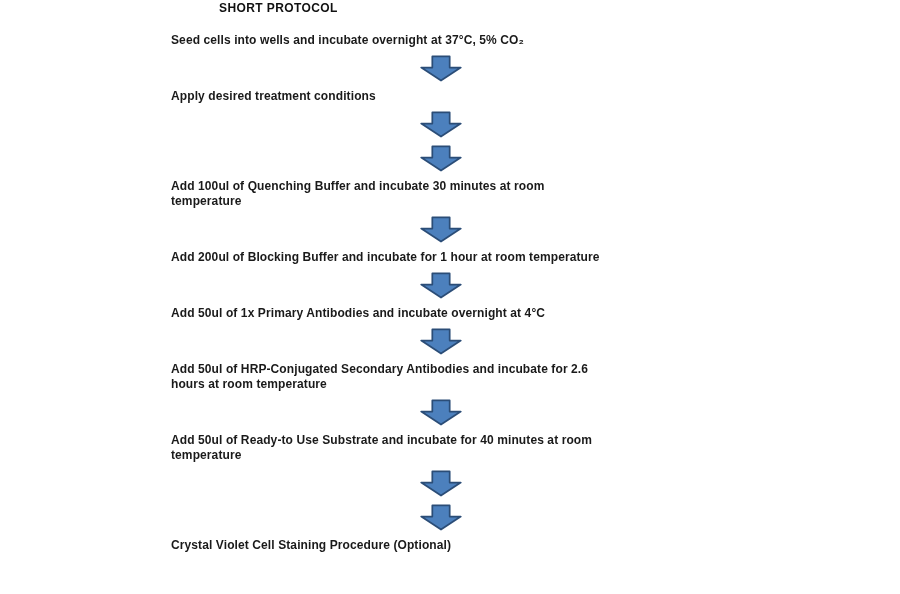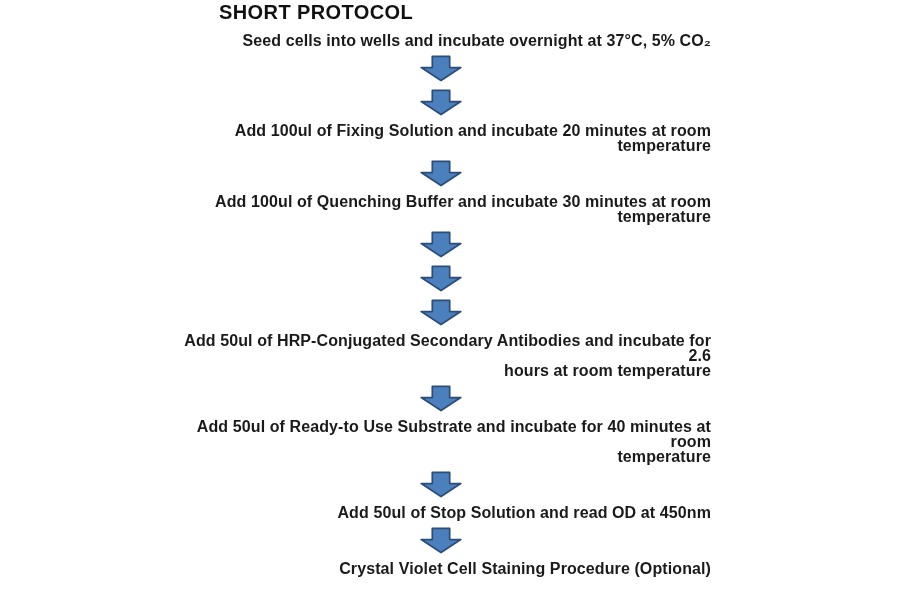--- a/index.html
+++ b/index.html
@@ -14,40 +14,40 @@
   .canvas {
     position: relative;
     width: 900px;
     height: 594px;
     background: #ffffff;
   }
   .title {
     position: absolute;
     left: 219px;
     top: 1px;
-    font-size: 20px;
+    font-size: 12px;
     font-weight: bold;
     color: #111111;
     letter-spacing: 0.4px;
     white-space: nowrap;
   }
   .flow {
     position: absolute;
     left: 171px;
     top: 33px;
     width: 540px;
     display: flex;
     flex-direction: column;
     align-items: center;
     gap: 7px;
   }
   .step {
     width: 100%;
-    text-align: right;
-    font-size: 16px;
+    text-align: left;
+    font-size: 12px;
     font-weight: bold;
     line-height: 15px;
     color: #1a1a1a;
     white-space: pre-line;
     letter-spacing: 0.1px;
   }
   .arrow {
     width: 44px;
     height: 27px;
     flex: 0 0 auto;
@@ -59,63 +59,64 @@
 
 <div class="canvas">
   <div class="title">SHORT PROTOCOL</div>
   <div class="flow" id="flow">
       <div class="step">Seed cells into wells and incubate overnight at 37°C, 5% CO₂</div>
       <div class="arrow">
         <svg viewBox="0 0 44 28">
           <path d="M 13 1.5 L 31 1.5 L 31 13 L 42.5 13 L 22 26.5 L 1.5 13 L 13 13 Z" fill="#4c80bd" stroke="#2b4d77" stroke-width="1.8" stroke-linejoin="round"></path>
         </svg>
       </div>
+      <div class="step">Apply desired treatment conditions</div>
       <div class="arrow">
         <svg viewBox="0 0 44 28">
           <path d="M 13 1.5 L 31 1.5 L 31 13 L 42.5 13 L 22 26.5 L 1.5 13 L 13 13 Z" fill="#4c80bd" stroke="#2b4d77" stroke-width="1.8" stroke-linejoin="round"></path>
         </svg>
       </div>
-      <div class="step">Add 100ul of Fixing Solution and incubate 20 minutes at room temperature</div>
       <div class="arrow">
         <svg viewBox="0 0 44 28">
           <path d="M 13 1.5 L 31 1.5 L 31 13 L 42.5 13 L 22 26.5 L 1.5 13 L 13 13 Z" fill="#4c80bd" stroke="#2b4d77" stroke-width="1.8" stroke-linejoin="round"></path>
         </svg>
       </div>
       <div class="step">Add 100ul of Quenching Buffer and incubate 30 minutes at room
 temperature</div>
       <div class="arrow">
         <svg viewBox="0 0 44 28">
           <path d="M 13 1.5 L 31 1.5 L 31 13 L 42.5 13 L 22 26.5 L 1.5 13 L 13 13 Z" fill="#4c80bd" stroke="#2b4d77" stroke-width="1.8" stroke-linejoin="round"></path>
         </svg>
       </div>
+      <div class="step">Add 200ul of Blocking Buffer and incubate for 1 hour at room temperature</div>
       <div class="arrow">
         <svg viewBox="0 0 44 28">
           <path d="M 13 1.5 L 31 1.5 L 31 13 L 42.5 13 L 22 26.5 L 1.5 13 L 13 13 Z" fill="#4c80bd" stroke="#2b4d77" stroke-width="1.8" stroke-linejoin="round"></path>
         </svg>
       </div>
+      <div class="step">Add 50ul of 1x Primary Antibodies and incubate overnight at 4°C</div>
       <div class="arrow">
         <svg viewBox="0 0 44 28">
           <path d="M 13 1.5 L 31 1.5 L 31 13 L 42.5 13 L 22 26.5 L 1.5 13 L 13 13 Z" fill="#4c80bd" stroke="#2b4d77" stroke-width="1.8" stroke-linejoin="round"></path>
         </svg>
       </div>
       <div class="step">Add 50ul of HRP-Conjugated Secondary Antibodies and incubate for 2.6
 hours at room temperature</div>
       <div class="arrow">
         <svg viewBox="0 0 44 28">
           <path d="M 13 1.5 L 31 1.5 L 31 13 L 42.5 13 L 22 26.5 L 1.5 13 L 13 13 Z" fill="#4c80bd" stroke="#2b4d77" stroke-width="1.8" stroke-linejoin="round"></path>
         </svg>
       </div>
       <div class="step">Add 50ul of Ready-to Use Substrate and incubate for 40 minutes at room
 temperature</div>
       <div class="arrow">
         <svg viewBox="0 0 44 28">
           <path d="M 13 1.5 L 31 1.5 L 31 13 L 42.5 13 L 22 26.5 L 1.5 13 L 13 13 Z" fill="#4c80bd" stroke="#2b4d77" stroke-width="1.8" stroke-linejoin="round"></path>
         </svg>
       </div>
-      <div class="step">Add 50ul of Stop Solution and read OD at 450nm</div>
       <div class="arrow">
         <svg viewBox="0 0 44 28">
           <path d="M 13 1.5 L 31 1.5 L 31 13 L 42.5 13 L 22 26.5 L 1.5 13 L 13 13 Z" fill="#4c80bd" stroke="#2b4d77" stroke-width="1.8" stroke-linejoin="round"></path>
         </svg>
       </div>
       <div class="step">Crystal Violet Cell Staining Procedure (Optional)</div>
     </div>
 </div>
 
 </body></html>

